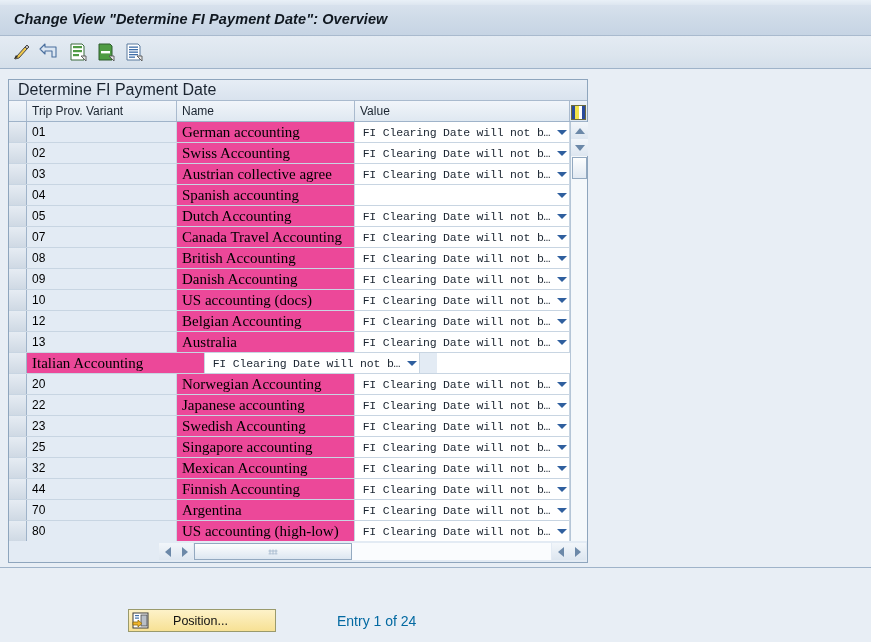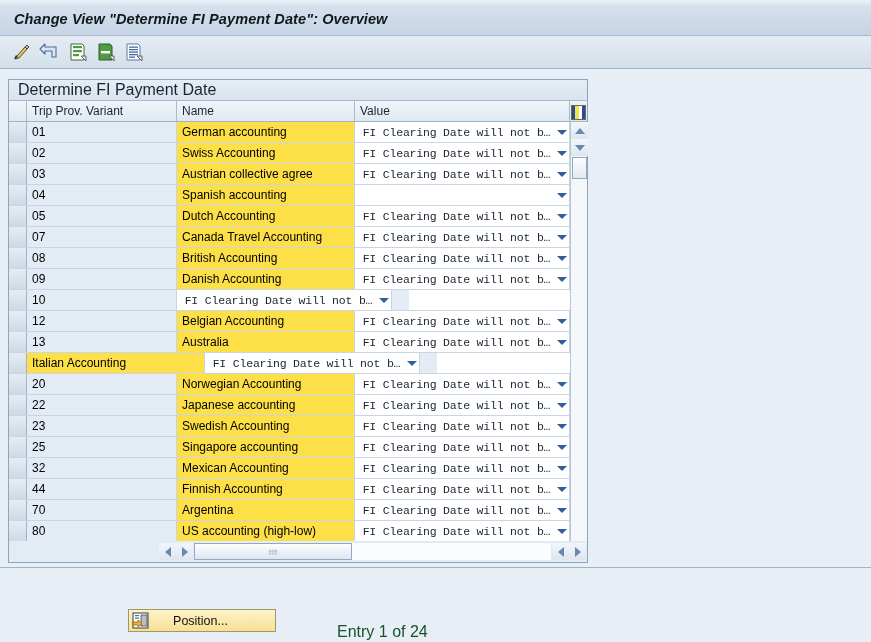--- a/index.html
+++ b/index.html
@@ -185,23 +185,24 @@
   }
   .cell.c0 {
     width: 150px;
     background: #e3ebf4;
     padding-left: 5px;
     font-family: "Liberation Sans", sans-serif;
     font-size: 12px;
   }
   .cell.c1 {
     width: 178px;
-    background: #fde047;
+    background: #ec4899;
     padding-left: 5px;
-    font-size: 12px;
+    font-size: 15px;
+    font-family: Liberation Serif, serif;
   }
   .cell.c2 {
     width: 215px;
     background: #ffffff;
     padding-left: 3px;
     font-family: "Liberation Mono", monospace;
     font-size: 11.5px;
     color: #1a2430;
     position: relative;
     letter-spacing: -0.2px;
@@ -356,23 +357,22 @@
   }
   .position-btn .plabel {
     flex: 1;
     text-align: center;
     padding-right: 24px;
   }
   .entry-text {
     position: absolute;
     left: 337px;
     top: 45px;
-    font-size: 16px;
-    color: #14532d;
-    margin-top: 10px;
+    font-size: 14px;
+    color: #0369a1;
   }
 </style>
 </head>
 <body>
 
 <div class="titlebar">
   <div class="title-text">Change View "Determine FI Payment Date": Overview</div>
 </div>
 
 <div class="toolbar">
@@ -525,20 +525,21 @@
           <div class="cell c1">Danish Accounting</div>
           <div class="cell c2">
             <span class="val">FI Clearing Date will not b…</span>
             <span class="ddarrow"></span>
           </div>
           <div class="cell pad"></div>
         </div>
         <div class="row">
           <div class="cell sel"></div>
           <div class="cell c0">10</div>
+          <div class="cell c1">US accounting (docs)</div>
           <div class="cell c2">
             <span class="val">FI Clearing Date will not b…</span>
             <span class="ddarrow"></span>
           </div>
           <div class="cell pad"></div>
         </div>
         <div class="row">
           <div class="cell sel"></div>
           <div class="cell c0">12</div>
           <div class="cell c1">Belgian Accounting</div>

